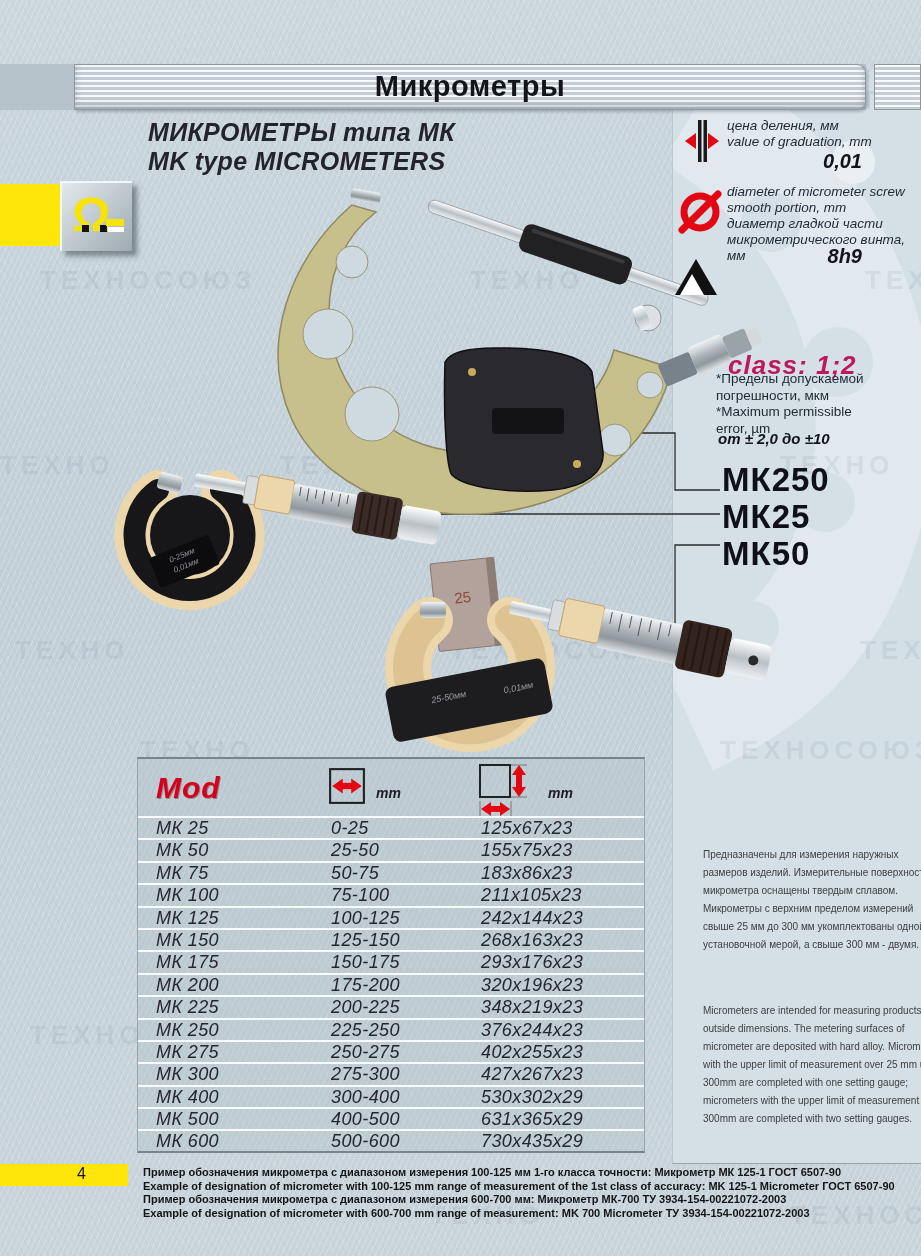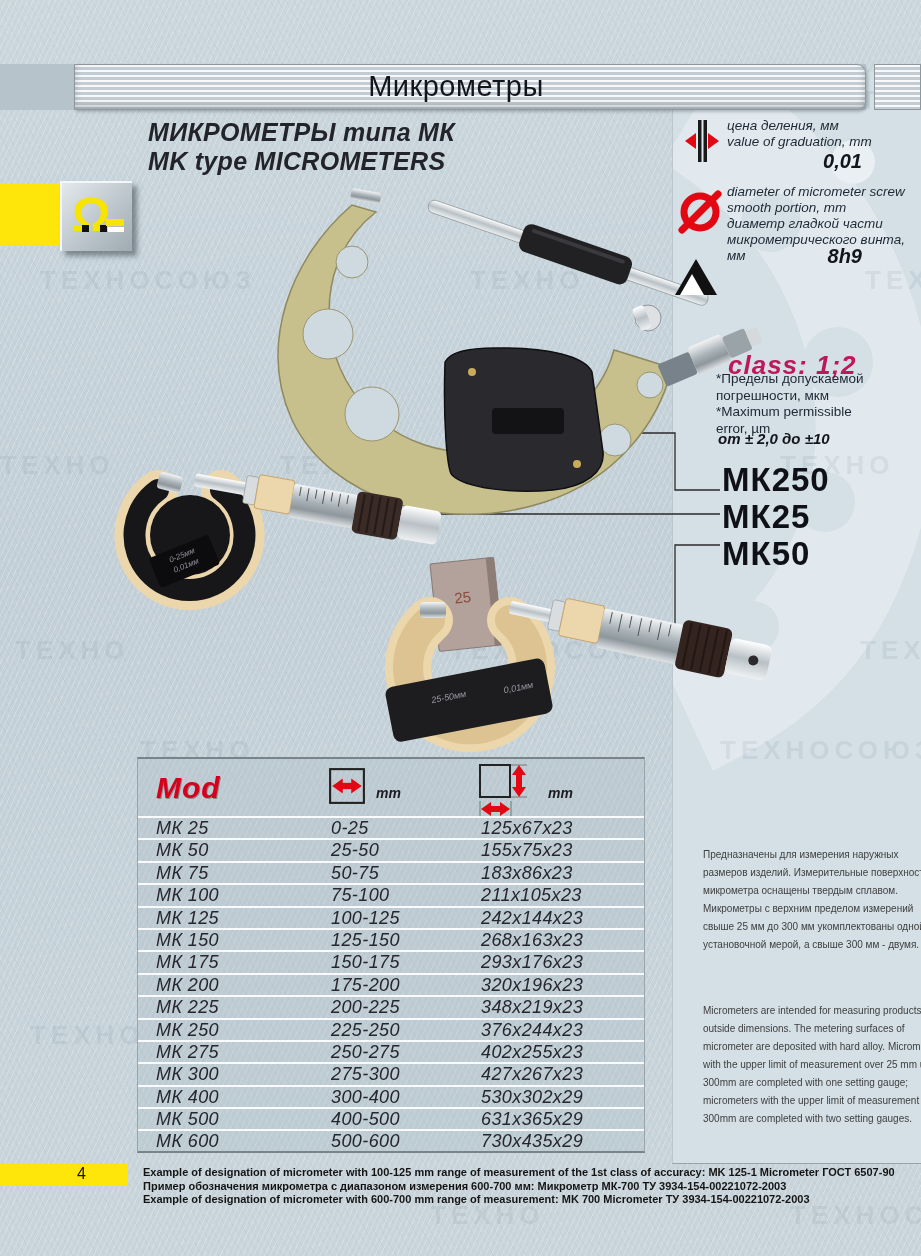--- a/index.html
+++ b/index.html
@@ -22,22 +22,22 @@
 
   
   .header-base{position:absolute;left:0;top:64px;width:866px;height:46px;background:#b6c3ca;}
   .header-stripes{position:absolute;left:74px;top:64px;width:792px;height:46px;
     border:1px solid #8f979e;border-radius:0 9px 9px 0;box-sizing:border-box;
     background:repeating-linear-gradient(180deg,#f7f9fa 0 2px,#c3ccd2 2px 5px);
     box-shadow:inset 0 -4px 6px rgba(90,100,110,.35), 2px 2px 3px rgba(60,70,80,.3);}
   .header-stub{position:absolute;left:874px;top:64px;width:47px;height:46px;
     border:1px solid #8f979e;box-sizing:border-box;
     background:repeating-linear-gradient(180deg,#f7f9fa 0 2px,#c3ccd2 2px 5px);}
-  .page-title{position:absolute;left:60px;top:70px;width:792px;text-align:center;
-    font-size:29px;font-weight:normal;color:#14141c;letter-spacing:.5px;}
+  .page-title{position:absolute;left:74px;top:70px;width:792px;text-align:center;
+    font-size:29px;font-weight:bold;color:#14141c;letter-spacing:.5px;}
 
   .heading{position:absolute;left:148px;top:118px;font-size:25px;font-weight:bold;
     font-style:italic;color:#23232b;line-height:29px;letter-spacing:.3px;}
 
   
   .yellow-tab{position:absolute;left:0;top:184px;width:62px;height:62px;background:#ffe60a;}
   .logo-box{position:absolute;left:60px;top:181px;width:72px;height:70px;
     background:linear-gradient(135deg,#e3e9ec 0%,#bcc6cc 55%,#9fabb2 100%);
     border-top:2px solid #f4f7f8;border-left:2px solid #f4f7f8;box-sizing:border-box;
     box-shadow:5px 5px 5px rgba(45,55,65,.5);}
@@ -407,18 +407,19 @@
       </div>
   </div>
 
   <div class="desc" style="top:846px">Предназначены для измерения наружных размеров изделий. Измерительные поверхности микрометра оснащены твердым сплавом.
 Микрометры с верхним пределом измерений свыше 25 мм до 300 мм укомплектованы одной установочной мерой, а свыше 300 мм - двумя.</div>
   <div class="desc" style="top:1002px">Micrometers are intended for measuring products outside dimensions. The metering surfaces of micrometer are deposited with hard alloy. Micrometers with the upper limit of measurement over 25 mm up to 300mm are completed with one setting gauge; micrometers with the upper limit of measurement over 300mm are completed with two setting gauges.</div>
 
   <div class="page-num-bar"></div>
   <div class="page-num">4</div>
   <div class="footer-lines">
+    <div>Пример обозначения микрометра с диапазоном измерения 100-125 мм 1-го класса точности: Микрометр МК 125-1 ГОСТ 6507-90</div>
     <div>Example of designation of micrometer with 100-125 mm range of measurement of the 1st class of accuracy: MK 125-1 Micrometer  ГОСТ 6507-90</div>
     <div>Пример обозначения микрометра с диапазоном измерения 600-700 мм: Микрометр МК-700 ТУ 3934-154-00221072-2003</div>
     <div>Example of designation of micrometer with 600-700 mm range of measurement: MK 700 Micrometer  ТУ 3934-154-00221072-2003</div>
   </div>
 
 </div>
 
 </body></html>

